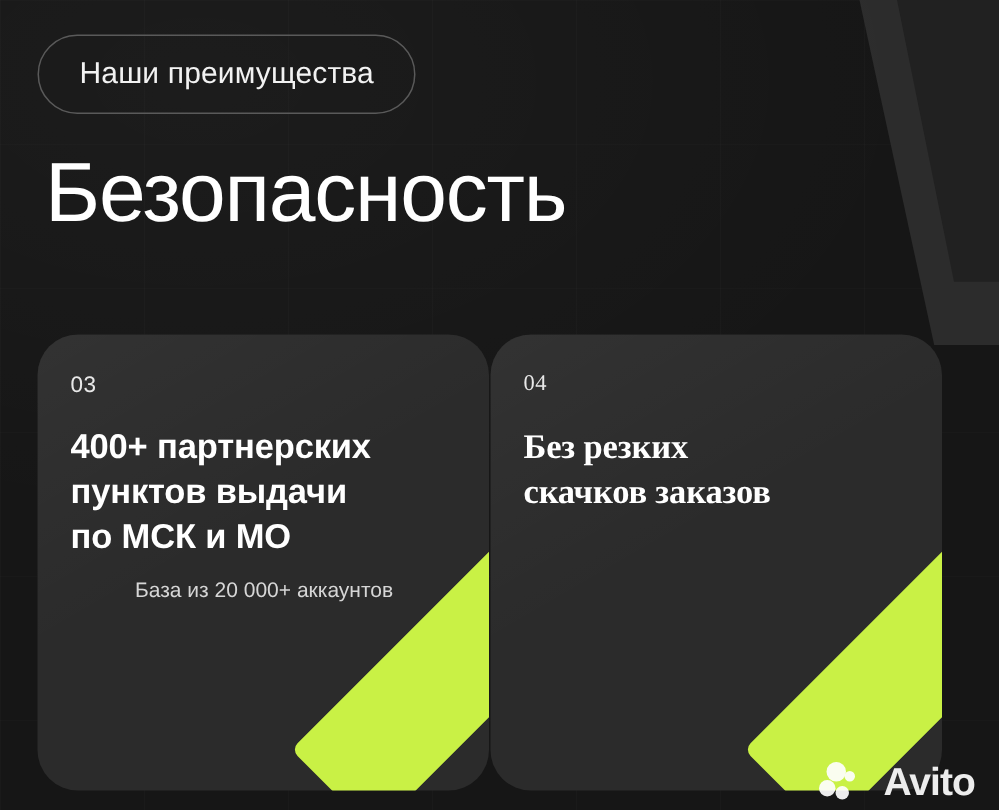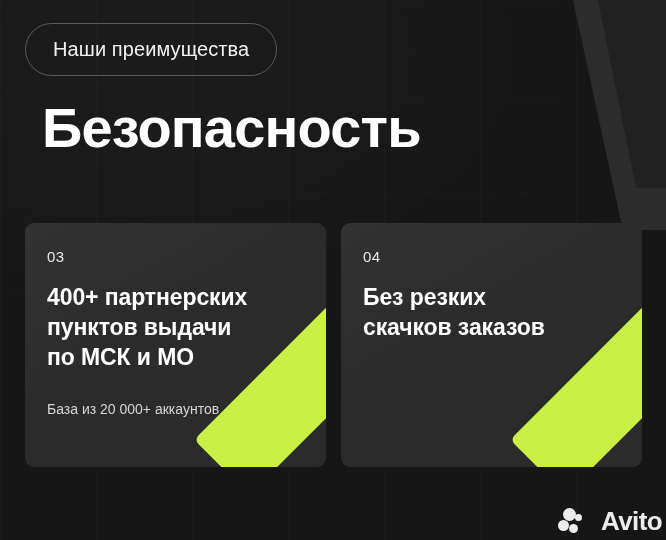--- a/index.html
+++ b/index.html
@@ -47,39 +47,39 @@
     border:1px solid #5a5a5a;
     border-radius:30px;
     color:#f2f2f2;
     font-size:20px;
     font-weight:400;
     letter-spacing:.1px;
     white-space:nowrap;
   }
 
   .headline {
-    position:absolute; left:42px; top:100px;
+    position:absolute; left:30px; top:100px;
     font-size:56px;
-    font-weight:700;
+    font-weight:400;
     color:#ffffff;
     letter-spacing:-0.8px;
     line-height:1;
     white-space:nowrap;
   }
 
   
   .card {
     position:absolute;
-    top:223px; height:244px;
+    top:223px; height:304px;
     background:#2b2b2b;
-    border-radius:9px;
+    border-radius:27px;
     overflow:hidden;
   }
   .card-left  { left:25px;  width:301px; }
-  .card-right { left:341px; width:301px; }
+  .card-right { left:327px; width:301px;font-family:Liberation Serif, serif; }
 
   .card-sheen {
     position:absolute; inset:0;
     background:linear-gradient(150deg, rgba(255,255,255,.035) 0%, rgba(255,255,255,0) 45%);
     pointer-events:none;
   }
 
   .card-num {
     position:absolute; left:22px; top:25px;
     font-size:15px; font-weight:400; color:#e8e8e8;
@@ -94,41 +94,41 @@
   }
   .card-left  .card-title { top:60px; }
   .card-right .card-title { top:60px; }
 
   .card-body {
     position:absolute; left:22px; right:14px;
     font-size:14px; font-weight:400; color:#d6d6d6;
     line-height:1.45;
     white-space:pre-line;
   }
-  .card-left  .card-body { top:176px; }
+  .card-left  .card-body { top:160px;margin-left:43px; }
   .card-right .card-body { top:174px; }
 
   
   .accent-stripe {
     position:absolute; right:0; bottom:0;
     width:150px; height:150px;
     pointer-events:none;
   }
   .accent-stripe .bar {
     position:absolute; right:-16px; bottom:-34px;
     width:78px; height:230px;
     background:#c9f145;
     transform:rotate(45deg);
     transform-origin:center;
     border-radius:6px;
   }
 
   
   .watermark {
-    position:absolute; right:4px; bottom:6px;
+    position:absolute; right:16px; bottom:6px;
     display:flex; align-items:center; gap:17px;
     z-index:5;
     opacity:.92;
   }
   .wm-dots { position:relative; width:26px; height:26px; }
   .wm-dots i { position:absolute; display:block; border-radius:50%; background:#ffffff; }
   .wm-d1 { width:11px; height:11px; left:0px;  top:12px; }
   .wm-d2 { width:9px;  height:9px;  left:11px; top:16px; }
   .wm-d3 { width:13px; height:13px; left:5px;  top:0px; }
   .wm-d4 { width:7px;  height:7px;  left:17px; top:6px; }

